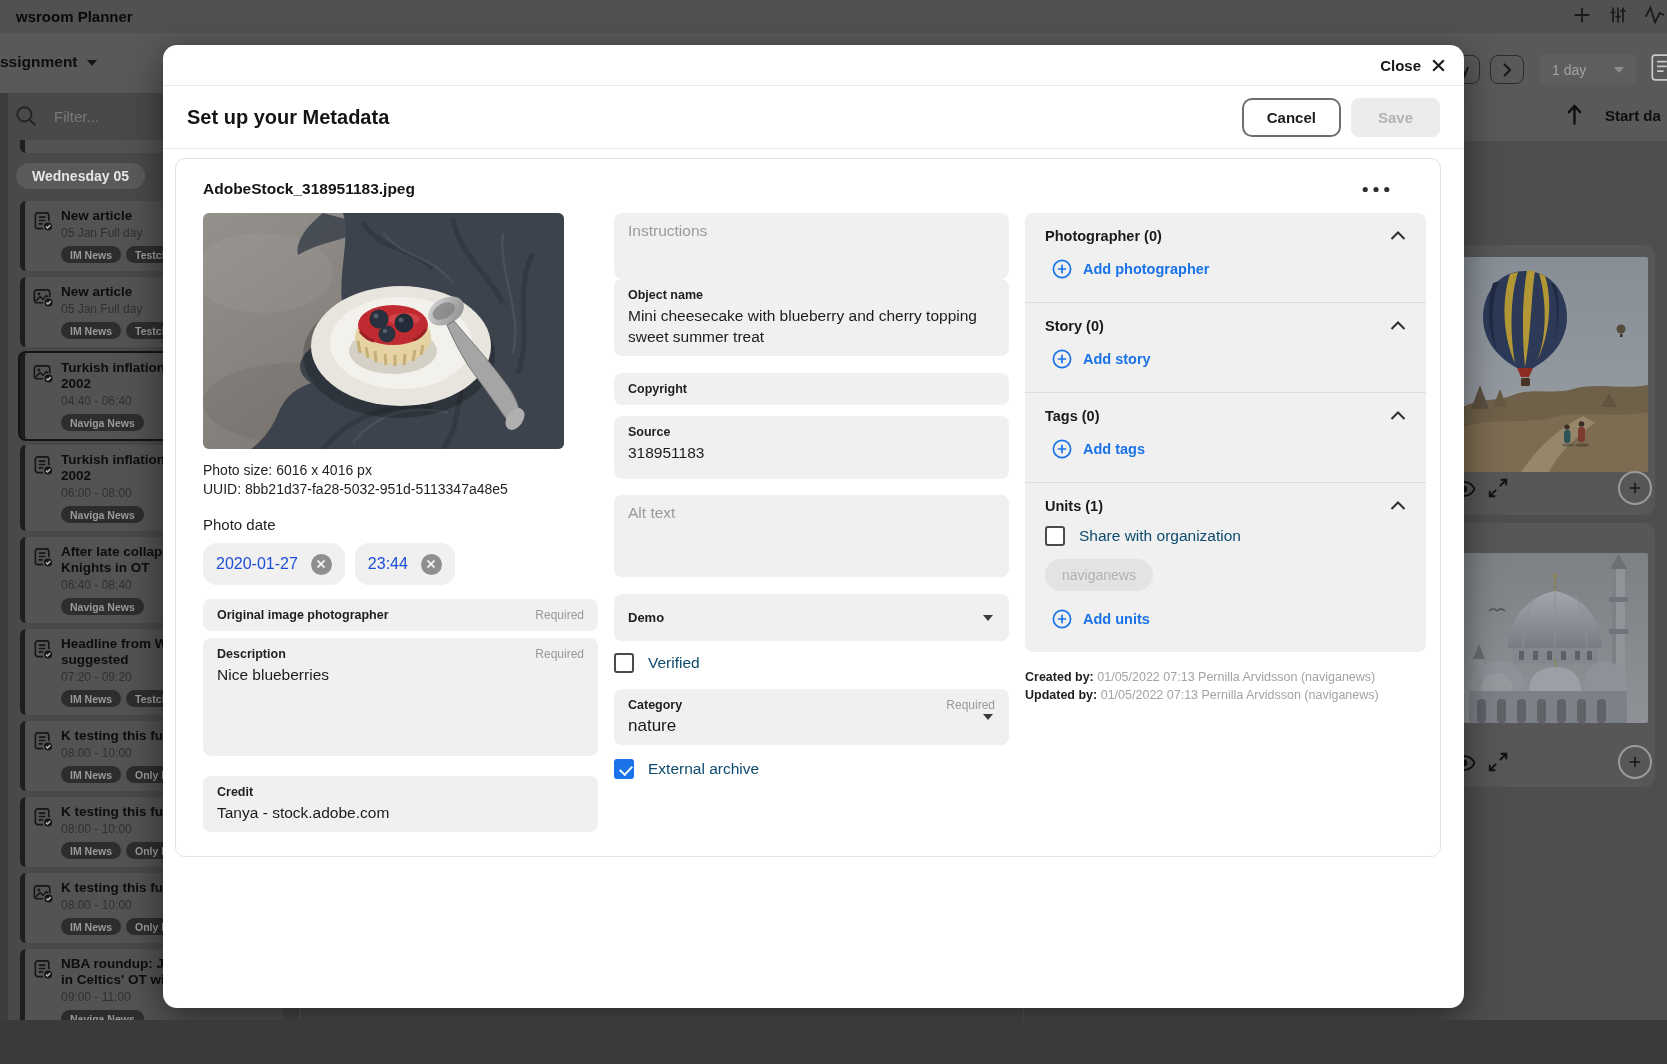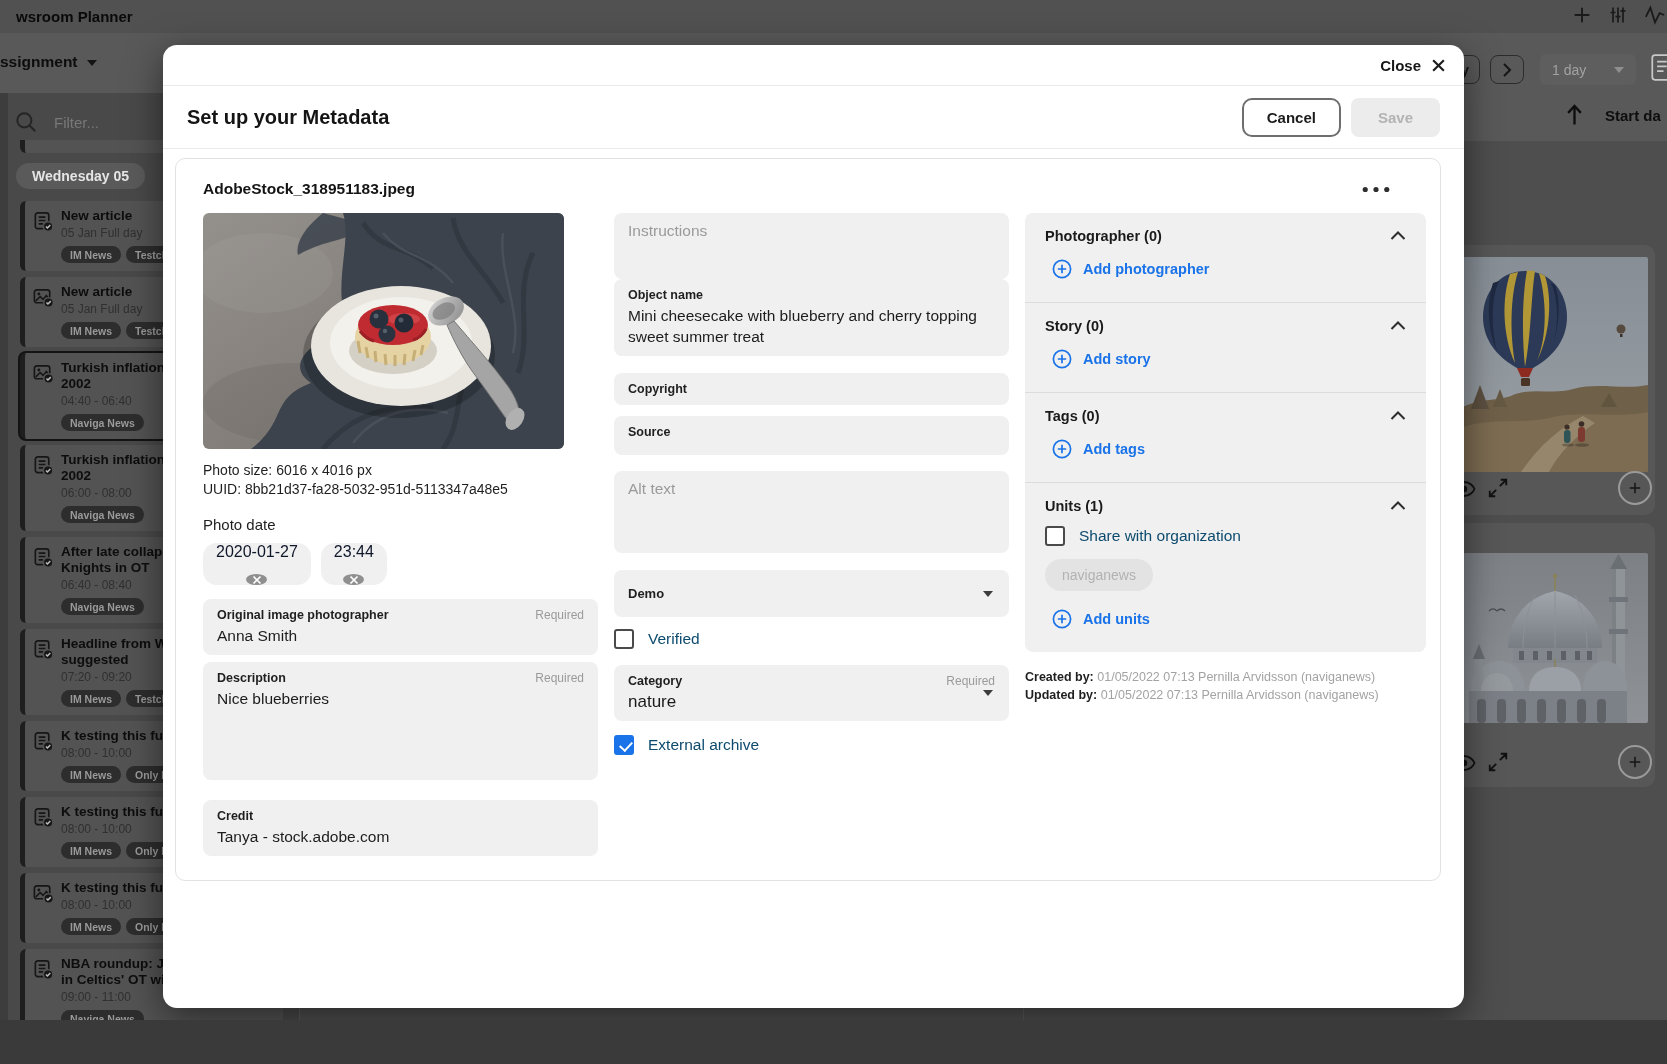--- a/index.html
+++ b/index.html
@@ -20,21 +20,21 @@
   .range-dd{position:absolute;left:1540px;top:21px;width:96px;height:31px;background:#5e5e5e;border-radius:6px;
             display:flex;align-items:center;justify-content:space-between;padding:0 12px;box-sizing:border-box;font-size:14px;color:#a2a2a2;}
   .range-dd .caret{border-top-color:#8f8f8f;border-width:5px;border-top-width:6px;}
   .doc-edge{position:absolute;left:1650px;top:20px;}
   .grid-head{position:absolute;left:300px;top:93px;width:1367px;height:48px;background:#595959;}
   .gh-right{position:absolute;left:1266px;top:10px;display:flex;align-items:center;gap:22px;}
   .gh-label{font-size:15px;font-weight:700;color:#0e0e0e;white-space:nowrap;}
   
   .sidebar{position:absolute;left:0;top:93px;width:300px;height:971px;background:#494949;border-right:1px solid #5c5c5c;box-sizing:border-box;}
   .scrollstrip{position:absolute;left:0;top:0;width:8px;height:100%;background:#3d3d3d;}
-  .filter-row{position:absolute;left:14px;top:17px;display:flex;align-items:center;gap:14px;}
+  .filter-row{position:absolute;left:14px;top:11px;display:flex;align-items:center;gap:14px;}
   .filter-row input{background:transparent;border:none;outline:none;font-size:15px;color:#cfcfcf;width:180px;
                     font-family:"Liberation Sans","DejaVu Sans",sans-serif;}
   .filter-row input::placeholder{color:#787878;}
   .card-frag{position:absolute;left:20px;top:47px;width:262px;height:13px;background:#535353;border-radius:0 0 6px 6px;border-left:5px solid #1e1e1e;box-sizing:border-box;}
   .day-pill{position:absolute;left:16px;top:70px;background:#5a5a5a;border-radius:14px;padding:5px 16px;font-size:14px;font-weight:700;color:#e5e5e5;}
   .item-list{position:absolute;left:20px;top:108px;width:263px;}
   .s-card{position:relative;background:#535353;border-radius:6px;border-left:5px solid #1e1e1e;padding:7px 8px 8px 36px;margin-bottom:6px;box-sizing:border-box;}
   .s-card.selected{box-shadow:0 0 0 2px #141414;}
   .s-ic{position:absolute;left:7px;top:9px;width:23px;height:23px;}
   .s-title{font-size:13.5px;font-weight:700;color:#0d0d0d;line-height:16px;white-space:pre;overflow:hidden;}
@@ -68,21 +68,21 @@
   .card-head{display:flex;justify-content:space-between;align-items:center;height:32px;margin-bottom:8px;padding-right:36px;}
   .file-name{font-size:15.5px;font-weight:700;color:#141414;}
   .cols{display:flex;gap:16px;}
   .col-l,.col-m{width:395px;flex:none;}
   .col-r{flex:1;min-width:0;}
   .photo{width:361px;height:236px;border-radius:6px;overflow:hidden;}
   .photo svg{display:block;}
   .pmeta{margin-top:12px;font-size:14px;line-height:19px;color:#1f1f1f;}
   .pdate-lbl{margin-top:17px;font-size:15px;color:#1f1f1f;}
   .chips{display:flex;gap:10px;margin-top:10px;}
-  .chip{display:inline-flex;align-items:center;gap:13px;background:#f0f0f0;border-radius:14px;height:42px;padding:0 13px;font-size:16px;color:#0f172a;flex-direction:column;}
+  .chip{display:inline-flex;align-items:center;gap:13px;background:#f0f0f0;border-radius:14px;height:42px;padding:0 13px;font-size:16px;color:#1d4ed8;}
   .chip-x{width:21px;height:21px;border-radius:50%;background:#8f8f8f;display:flex;align-items:center;justify-content:center;}
   .box{background:#f0f0f0;border-radius:8px;padding:9px 14px;position:relative;box-sizing:border-box;}
   .lbl{font-size:12.5px;font-weight:700;color:#1f1f1f;}
   .val{font-size:15.5px;color:#1c1c1c;margin-top:3px;line-height:21px;}
   .req{position:absolute;top:9px;right:14px;font-size:12px;color:#9a9a9a;}
   .ph{color:#9a9a9a;font-size:15.5px;}
   .dd-caret{position:absolute;right:16px;top:50%;margin-top:-3px;width:0;height:0;border:5px solid transparent;border-top:6px solid #3c3c3c;}
   .cbrow{display:flex;align-items:center;gap:14px;font-size:15.5px;color:#0c4a6e;}
   .cb{width:20px;height:20px;border:2px solid #4a4a4a;border-radius:3px;background:#fff;box-sizing:border-box;flex:none;}
   .cb.checked{background:#1a73e8;border-color:#1a73e8;position:relative;}
@@ -582,21 +582,20 @@
                 <span>23:44</span>
                 <span class="chip-x">
                     <svg width="10" height="10" viewBox="0 0 10 10">
                       <path d="M1.5 1.5 L8.5 8.5 M8.5 1.5 L1.5 8.5" stroke="#fff" stroke-width="1.7"></path>
                     </svg>
                   </span>
               </div>
             </div>
             <div class="box mb7" style="margin-top:14px;">
               <div class="lbl">Original image photographer</div>
-              <div class="val">Anna Smith</div>
               <div class="req">Required</div>
             </div>
             <div class="box desc-box mb20">
               <div class="lbl">Description</div>
               <div class="val">Nice blueberries</div>
               <div class="req">Required</div>
             </div>
             <div class="box">
               <div class="lbl">Credit</div>
               <div class="val">Tanya - stock.adobe.com</div>
@@ -609,20 +608,21 @@
             </div>
             <div class="box mb17">
               <div class="lbl">Object name</div>
               <div class="val">Mini cheesecake with blueberry and cherry topping sweet summer treat</div>
             </div>
             <div class="box mb11">
               <div class="lbl">Copyright</div>
             </div>
             <div class="box mb16" style="padding-bottom:16px;">
               <div class="lbl">Source</div>
+              <div class="val">318951183</div>
             </div>
             <div class="box h82 ph mb17">
               <span>Alt text</span>
             </div>
             <div class="box h47 mb12">
               <div class="lbl">Demo</div>
               <i class="dd-caret"></i>
             </div>
             <div class="cbrow mb16">
               <span class="cb"></span>

